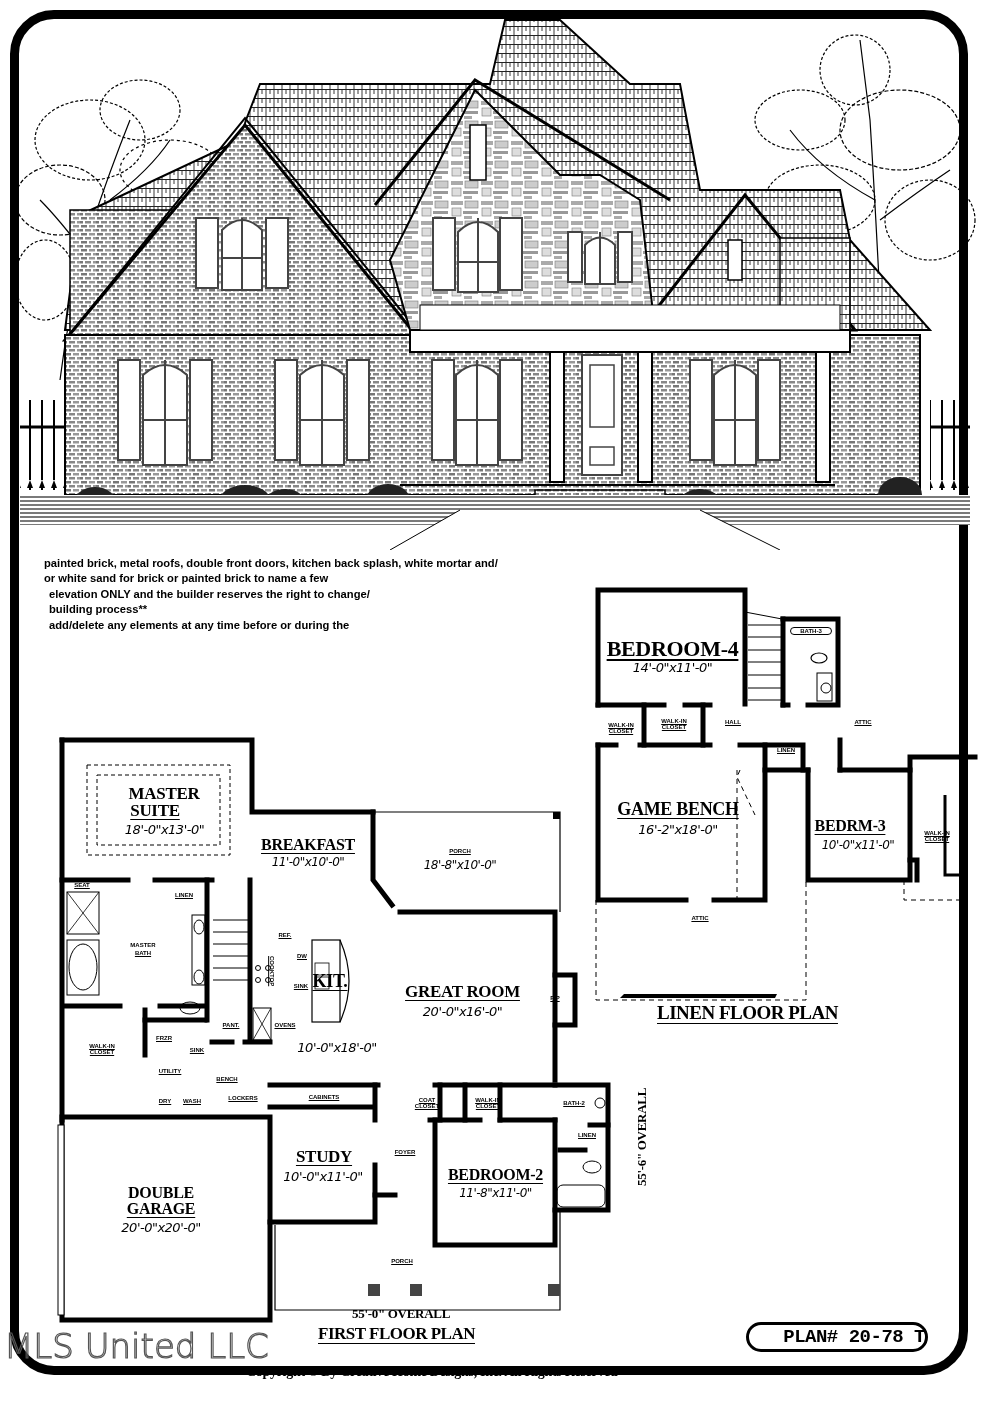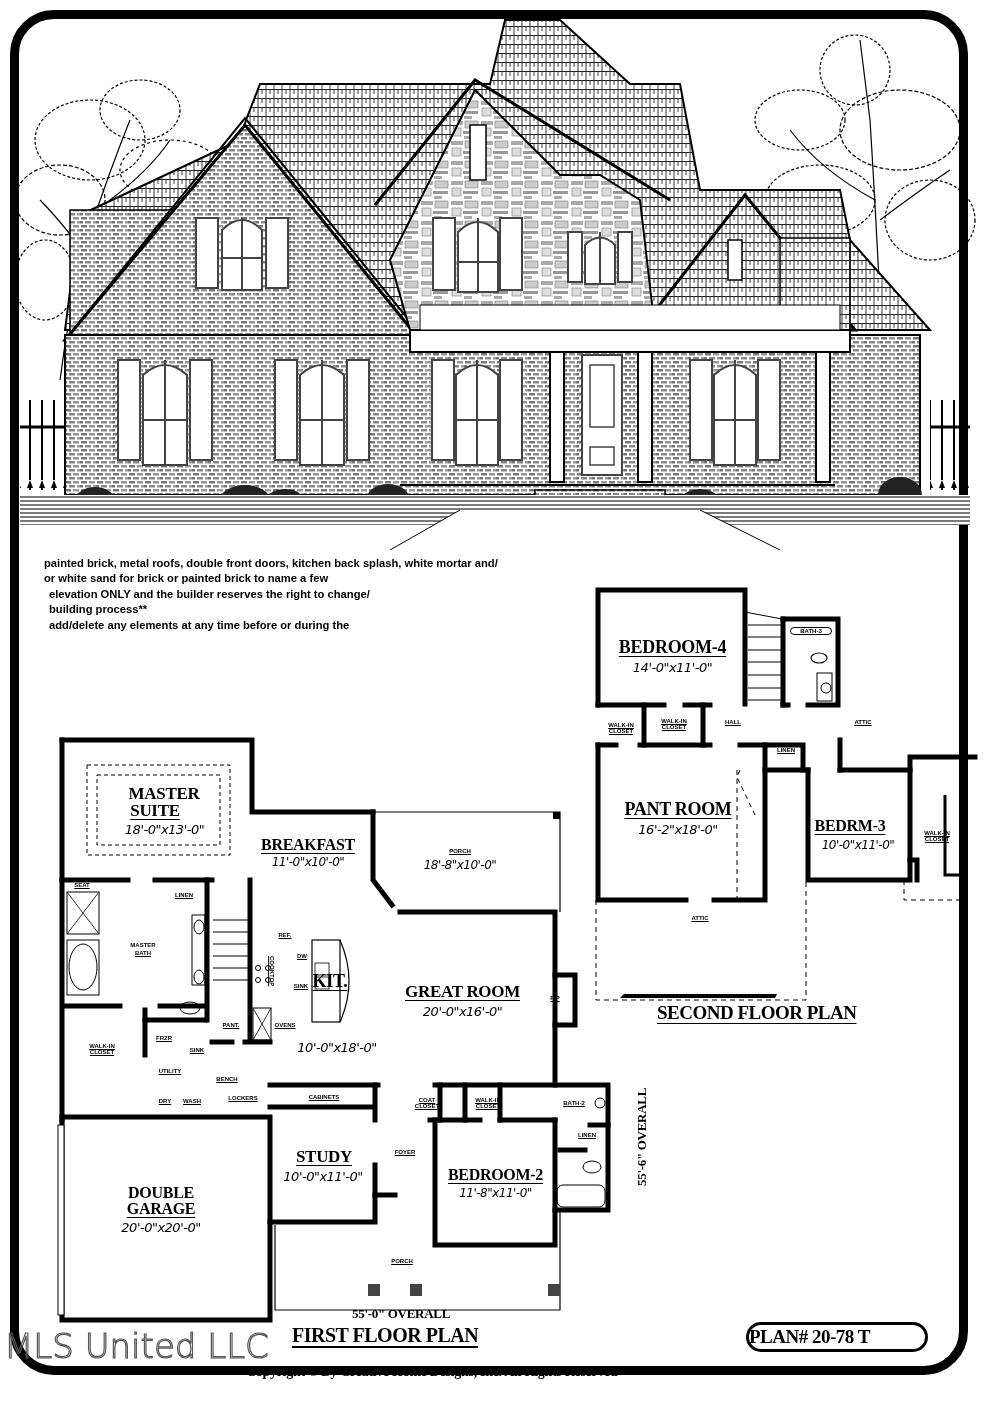--- a/index.html
+++ b/index.html
@@ -7,21 +7,21 @@
   .frame { position: absolute; left: 10px; top: 10px; width: 958px; height: 1365px; border: 9px solid #000; border-radius: 44px; box-sizing: border-box; background: #fff; }
   .abs { position: absolute; }
   svg { display: block; }
   .notes { left: 44px; top: 556px; width: 540px; font-size: 11.2px; font-weight: bold; line-height: 15.4px; }
   .notes p { margin: 0; }
   .notes .indent { padding-left: 5px; }
   .room-name { font-family: "Liberation Serif", serif; font-weight: bold; text-decoration: underline; text-underline-offset: 3px; text-align: center; line-height: 1; letter-spacing: -0.3px; }
   .room-dim { font-family: "DejaVu Sans", sans-serif; font-style: italic; text-align: center; letter-spacing: -0.5px; }
   .small-label { font-family: "Liberation Sans", sans-serif; font-weight: bold; font-size: 6px; text-decoration: underline; text-align: center; line-height: 1.05; }
   .title-plan { font-family: "Liberation Serif", serif; font-weight: bold; text-decoration: underline; text-underline-offset: 4px; letter-spacing: -0.5px; }
-  .plan-badge { left: 746px; top: 1322px; width: 182px; height: 30px; border: 3px solid #000; border-radius: 16px; box-sizing: border-box; display: flex; align-items: center; justify-content: flex-start; font-family: Liberation Serif, serif; font-weight: bold; font-size: 19px; letter-spacing: -0.5px; }
+  .plan-badge { left: 746px; top: 1322px; width: 182px; height: 30px; border: 3px solid #000; border-radius: 16px; box-sizing: border-box; display: flex; align-items: center; justify-content: flex-end; font-family: Liberation Mono, monospace; font-weight: bold; font-size: 19px; letter-spacing: -0.5px; }
   .copyright { left: 246px; top: 1364px; font-family: "Liberation Serif", serif; font-weight: bold; font-size: 14px; letter-spacing: -0.3px; white-space: nowrap; }
   .watermark { left: 4px; top: 1326px; font-family: "DejaVu Sans", sans-serif; font-weight: 200; font-size: 34px; color: transparent; -webkit-text-stroke: 1.2px #555; letter-spacing: 0px; white-space: nowrap; }
   .overall-h { left: 352px; top: 1306px; font-family: "Liberation Serif", serif; font-weight: bold; font-size: 13px; letter-spacing: -0.3px; }
   .overall-v { left: 566px; top: 1120px; font-family: "Liberation Serif", serif; font-weight: bold; font-size: 13px; transform: rotate(-90deg); transform-origin: left top; white-space: nowrap; letter-spacing: -0.3px; }
 </style>
 </head>
 <body>
 
 <div class="frame"></div>
 
@@ -229,35 +229,35 @@
   <g stroke="#000" stroke-width="1" fill="none" stroke-dasharray="5 4">
     <polyline points="596,900 596,1000 806,1000 806,882"></polyline>
     <polyline points="740,770 737,777 755,815"></polyline>
     <line x1="737" y1="770" x2="737" y2="900"></line>
     <polyline points="904,880 904,900 965,900 965,860"></polyline>
   </g>
 
   <polygon points="620,998 775,998 777,994 624,994" fill="#000"></polygon>
 </svg>
 
-<div class="abs room-name" style="left:600px;top:638px;width:145px;font-size:18px;">BEDROOM-4</div>
+<div class="abs room-name" style="left:600px;top:638px;width:145px;font-size:22px;">BEDROOM-4</div>
 <div class="abs room-dim" style="left:600px;top:660px;width:145px;font-size:13px;">14'-0"x11'-0"</div>
 <div class="abs small-label" style="left:790px;top:627px;width:40px;border:1px solid #000;border-radius:5px;">BATH-3</div>
 <div class="abs small-label" style="left:603px;top:722px;width:36px;"><span>WALK-IN</span><br><span>CLOSET</span></div>
 <div class="abs small-label" style="left:655px;top:718px;width:38px;"><span>WALK-IN</span><br><span>CLOSET</span></div>
 <div class="abs small-label" style="left:718px;top:719px;width:30px;">HALL</div>
 <div class="abs small-label" style="left:848px;top:719px;width:30px;">ATTIC</div>
 <div class="abs small-label" style="left:772px;top:747px;width:28px;">LINEN</div>
-<div class="abs room-name" style="left:598px;top:800px;width:160px;font-size:18px;">PANT ROOM</div>
+<div class="abs room-name" style="left:598px;top:800px;width:160px;font-size:18px;">GAME BENCH</div>
 <div class="abs room-dim" style="left:598px;top:822px;width:160px;font-size:13px;">16'-2"x18'-0"</div>
 <div class="abs room-name" style="left:810px;top:818px;width:80px;font-size:16px;">BEDRM-3</div>
 <div class="abs room-dim" style="left:808px;top:838px;width:100px;font-size:12px;">10'-0"x11'-0"</div>
 <div class="abs small-label" style="left:918px;top:830px;width:38px;"><span>WALK-IN</span><br><span>CLOSET</span></div>
 <div class="abs small-label" style="left:680px;top:915px;width:40px;">ATTIC</div>
-<div class="abs title-plan" style="left:657px;top:1002px;font-size:19px;">SECOND FLOOR PLAN</div>
+<div class="abs title-plan" style="left:657px;top:1002px;font-size:19px;">LINEN FLOOR PLAN</div>
 
 <svg class="abs" style="left:55px;top:735px" width="600" height="590" viewBox="55 735 600 590">
   <g stroke="#000" stroke-width="5" fill="none" stroke-linecap="square">
 
     <polyline points="62,740 252,740 252,812 373,812"></polyline>
     <line x1="62" y1="740" x2="62" y2="1120"></line>
 
     <line x1="62" y1="880" x2="128" y2="880"></line>
     <line x1="155" y1="880" x2="212" y2="880"></line>
 
@@ -402,18 +402,18 @@
 <div class="abs small-label" style="left:300px;top:1094px;width:48px;">CABINETS</div>
 <div class="abs small-label" style="left:412px;top:1097px;width:30px;"><span>COAT</span><br><span>CLOSET</span></div>
 <div class="abs small-label" style="left:468px;top:1097px;width:40px;"><span>WALK-IN</span><br><span>CLOSET</span></div>
 <div class="abs small-label" style="left:557px;top:1100px;width:34px;">BATH-2</div>
 <div class="abs small-label" style="left:573px;top:1132px;width:28px;">LINEN</div>
 <div class="abs small-label" style="left:388px;top:1149px;width:34px;">FOYER</div>
 
 <div class="abs overall-h">55'-0" OVERALL</div>
 <div class="abs overall-v" style="left:634px;top:1186px;">55'-6" OVERALL</div>
 
-<div class="abs title-plan" style="left:292px;top:1324px;font-size:20px;">FIRST FLOOR PLAN</div>
+<div class="abs title-plan" style="left:318px;top:1324px;font-size:17px;">FIRST FLOOR PLAN</div>
 <div class="abs plan-badge">
     <span>PLAN# 20-78 T</span>
   </div>
 <div class="abs copyright">Copyright © By Creative Home Designs, Inc. All Rights Reserved</div>
 <div class="abs watermark">MLS United LLC</div>
 
 </body></html>

